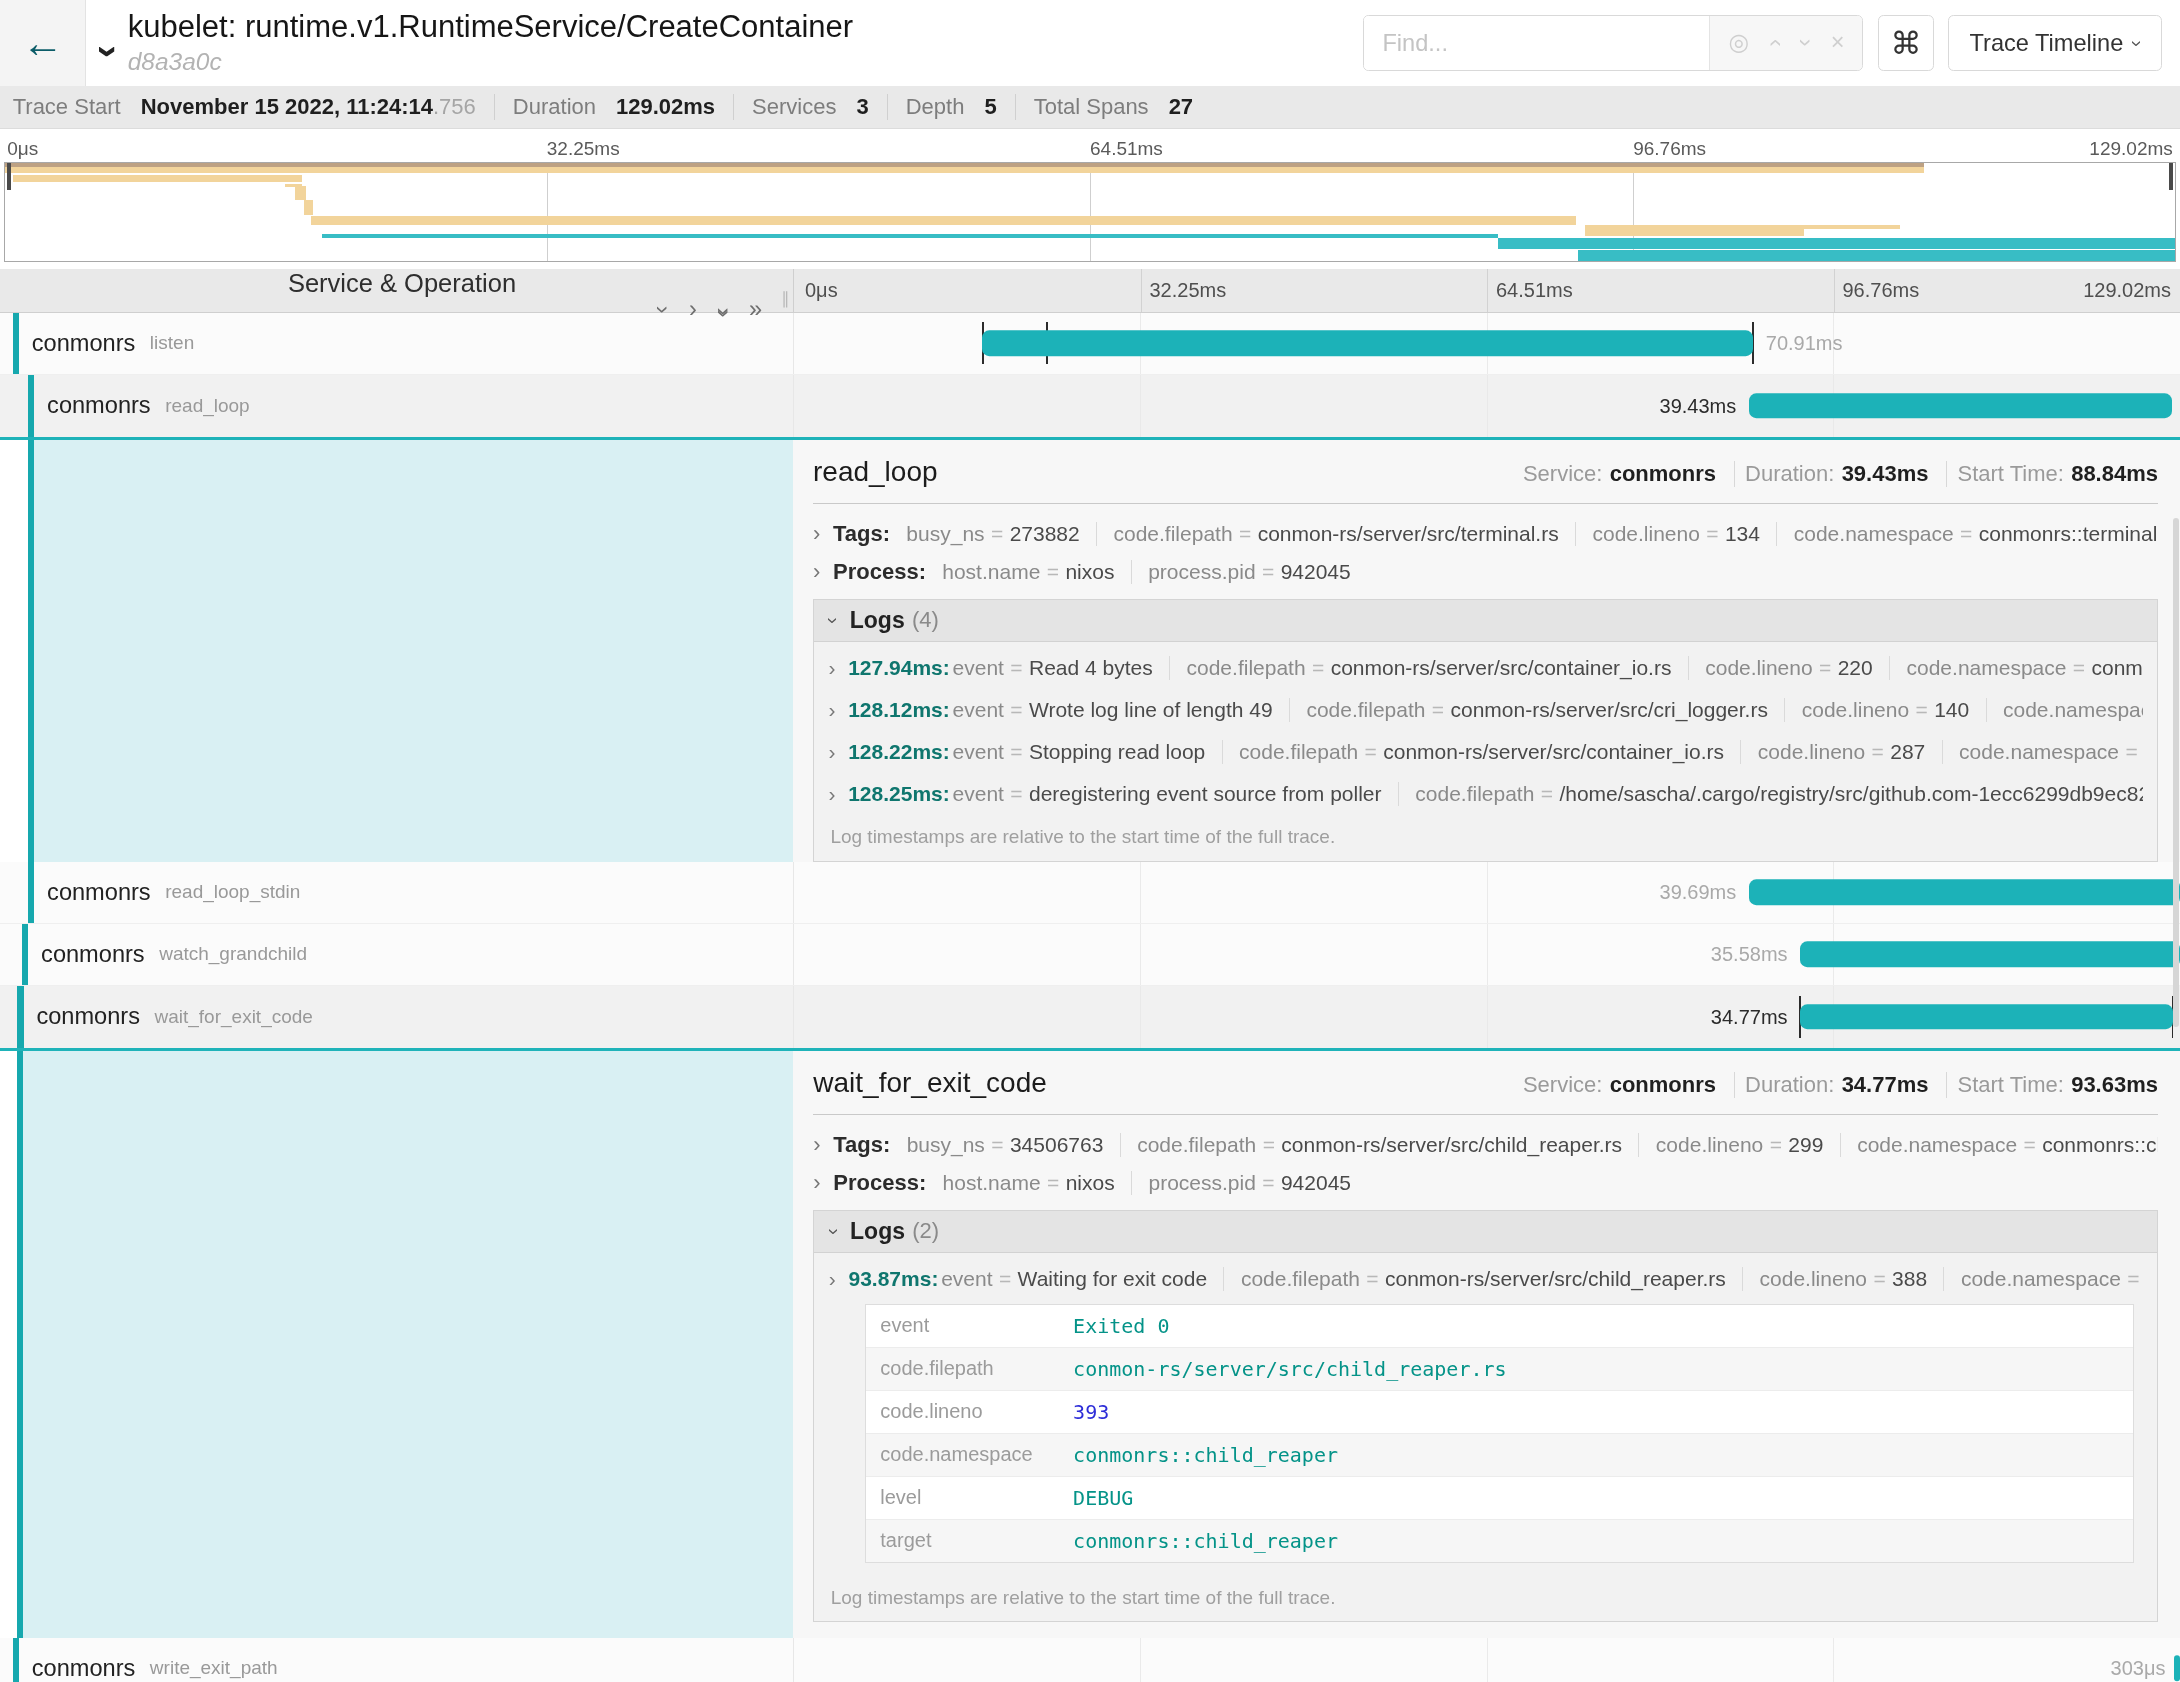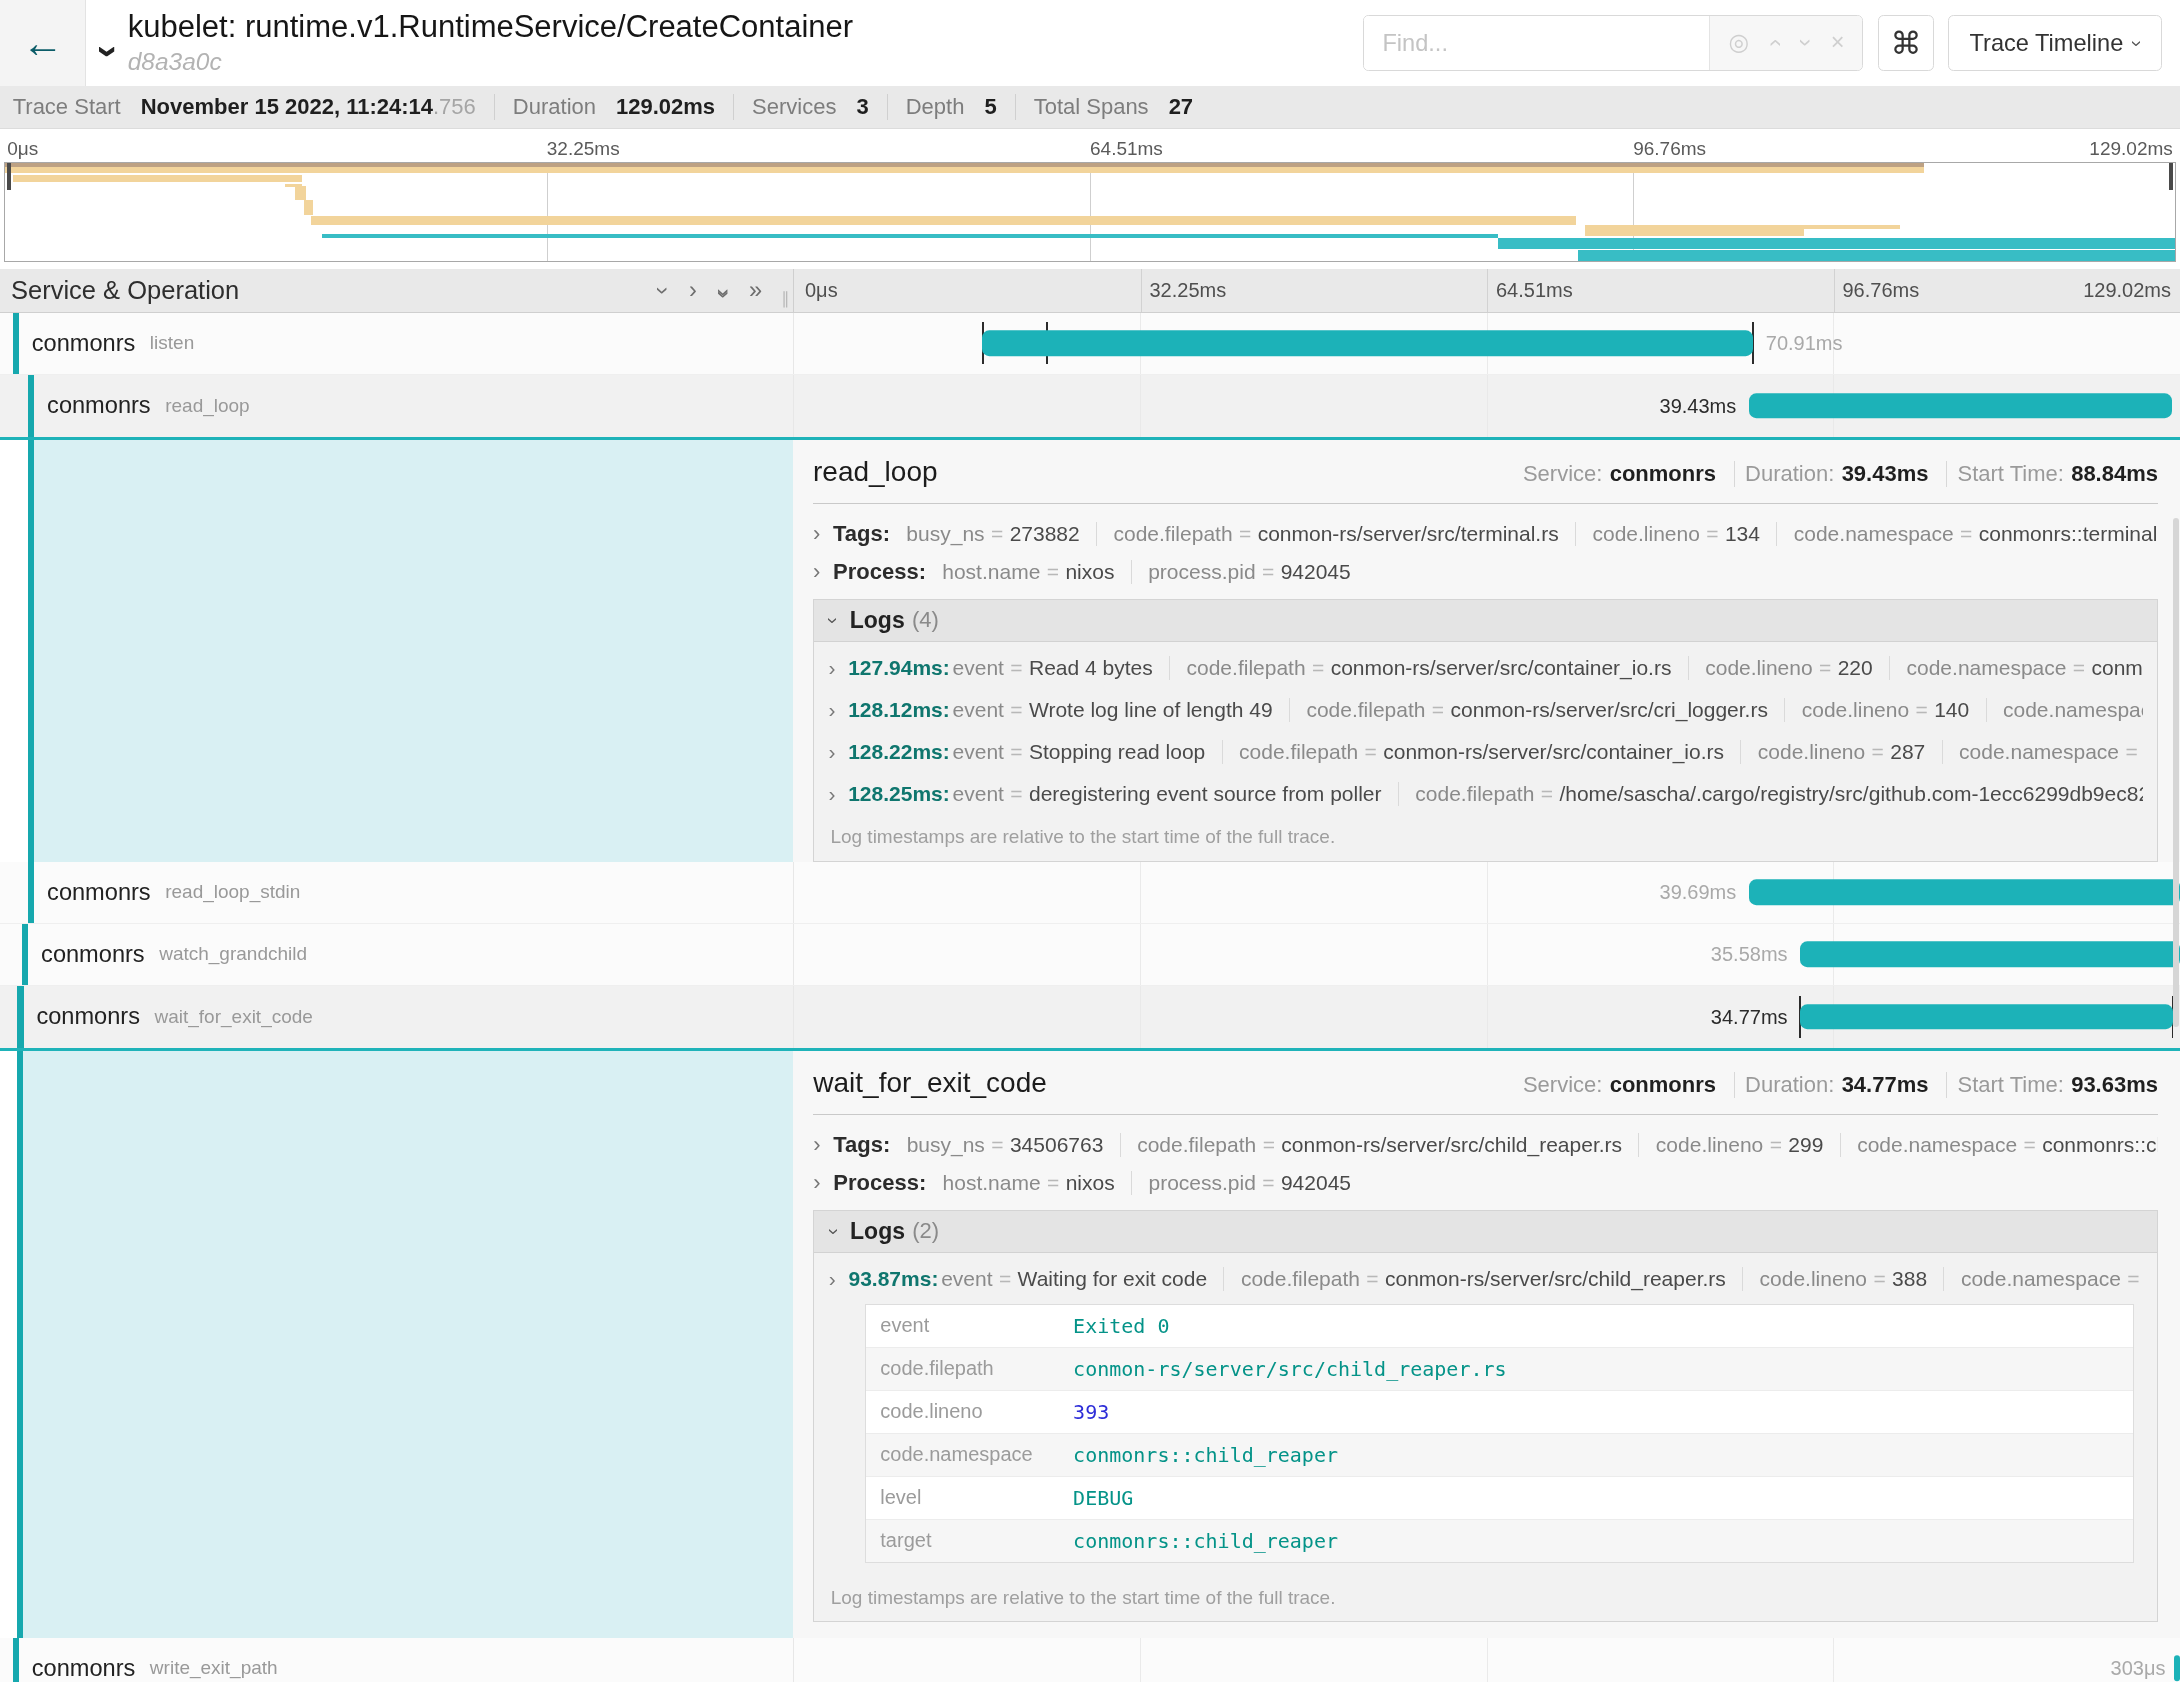--- a/index.html
+++ b/index.html
@@ -44,21 +44,21 @@
   .minimap { background:#fff; padding:5.5px 3.6px 7.3px 3.6px; }
   .mm-ticks { position:relative; height:27px; font-size:19px; color:#5a5a5a; }
   .mm-ticks span { position:absolute; bottom:1.8px; }
   .mm-canvas { position:relative; height:100px; border:0.9px solid #a8a8a8; background:#fff; overflow:hidden; cursor:col-resize; }
   .mm-grid { position:absolute; top:0; bottom:0; width:0.9px; background:#cfcfcf; }
   .mm-bar { position:absolute; }
   .mm-handle { position:absolute; width:4.5px; height:27px; top:0; }
 
   
   .grid-header { display:flex; height:44px; background:#e9e9e9; border-bottom:0.9px solid #cfcfcf; }
-  .gh-left { width:793px; display:flex; align-items:center; padding-left:11px; position:relative; }
+  .gh-left { width:793px; display:flex; align-items:center; padding-left:11px; position:relative;flex-direction:column; }
   .gh-title { font-size:25.5px; color:#2e2e2e; }
   .gh-icons { margin-left:auto; display:flex; align-items:center; gap:23.6px; padding-right:31px; color:#6e6e6e; font-size:23.6px; }
   .gh-icons .ic { cursor:pointer; line-height:1; display:inline-block; }
   .ic-down { transform:rotate(90deg); }
   .ic-ddown { transform:rotate(90deg); letter-spacing:-5.5px; }
   .gh-grip { position:absolute; right:1.8px; bottom:3.6px; color:#b9b9b9; font-size:16.4px; letter-spacing:1.8px; cursor:col-resize; }
   .gh-ruler { flex:1; position:relative; border-left:0.9px solid #cfcfcf; font-size:20px; color:#4f4f4f; }
   .gh-ruler span { position:absolute; top:50%; transform:translateY(-50%); }
   .rl-0 { left:11px; } .rl-25 { left:calc(25% + 9px); } .rl-50 { left:calc(50% + 9px); }
   .rl-75 { left:calc(75% + 9px); } .rl-100 { right:9px; }

